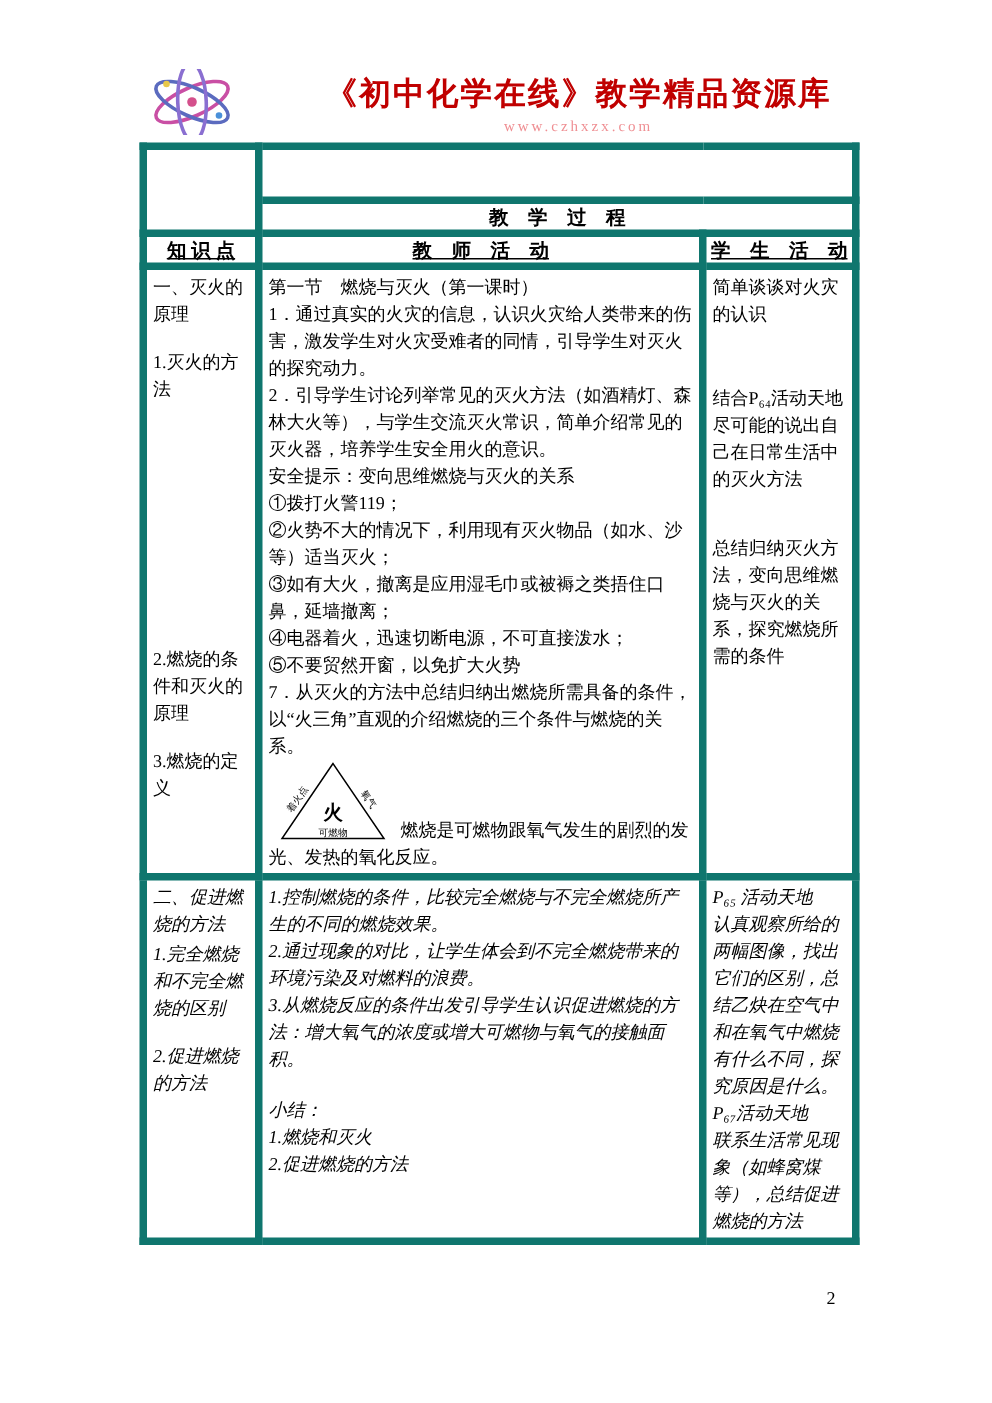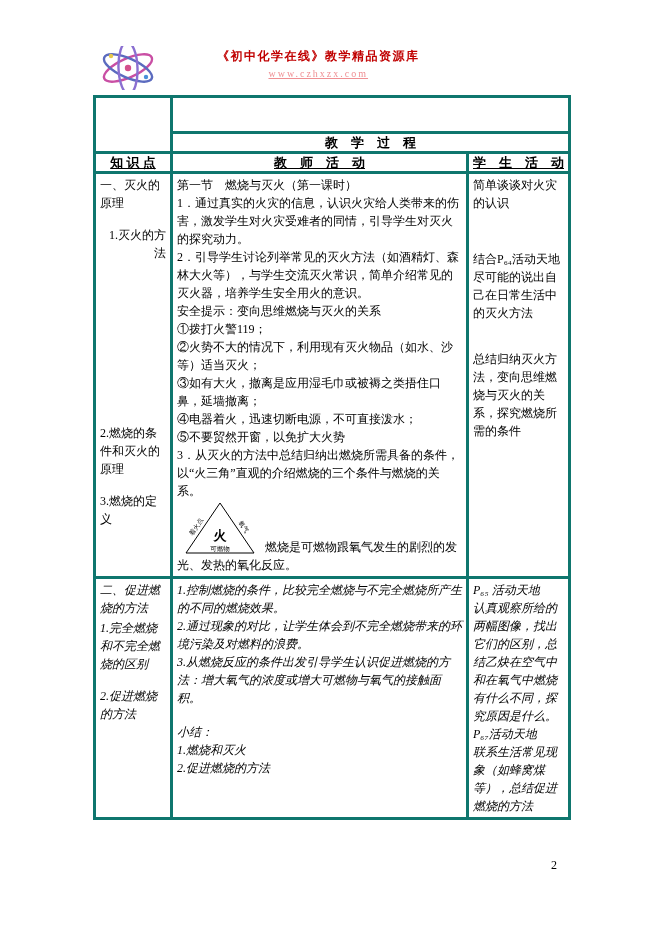--- a/index.html
+++ b/index.html
@@ -4,35 +4,35 @@
 <style>
   * { margin:0; padding:0; box-sizing:border-box; }
   html,body { background:#ffffff; }
   body { font-family:"Liberation Serif","DejaVu Serif",serif; color:#000; }
   .doc { position:relative; width:661px; height:935px; background:#fff; overflow:hidden; }
 
   
   .header { position:absolute; top:46px; left:99px; display:flex; align-items:flex-start; }
   .logo { width:58px; height:44px; flex:0 0 auto; }
   .header-text { margin-left:60px; margin-top:2px; text-align:center; }
-  .site-title { color:#c00000; font-weight:bold; font-size:12px; letter-spacing:1.5px; white-space:nowrap; }
-  .site-url { color:#ef8f93; font-size:10px; letter-spacing:2px; margin-top:3px;text-decoration:underline; }
+  .site-title { color:#c00000; font-weight:bold; font-size:21px; letter-spacing:1.5px; white-space:nowrap; }
+  .site-url { color:#ef8f93; font-size:10px; letter-spacing:2px; margin-top:3px; }
 
   
   .lesson-table { position:absolute; top:95px; left:93px; width:475px; border-collapse:collapse; table-layout:fixed; }
-  .lesson-table td { border:3px solid #0f766e; vertical-align:top; font-size:12px; line-height:18px; padding:2px 4px; word-break:break-all; }
+  .lesson-table td { border:5px solid #0f766e; vertical-align:top; font-size:12px; line-height:18px; padding:2px 4px; word-break:break-all; }
   td.c-head { text-align:center; font-weight:bold; font-size:13px; padding:0; line-height:17px; vertical-align:middle; }
   tr.r-empty td { padding:0; }
 
   .k-cell { padding:10px 4px 2px 5px; }
   .t-cell { padding:3px 5px 2px 6px;margin-top:46px; }
   .s-cell { padding:6px 4px 2px 5px; }
 
   .s1k1 { margin-bottom:14px; }
-  .s1k2 { margin-bottom:162px;text-align:right; }
+  .s1k2 { margin-bottom:162px; }
   .s1k3 { margin-bottom:14px; }
 
   .s1s1 { }
   .s1s2 { margin-top:38px; }
   .s1s4 { margin-top:28px; }
 
   .tri-row { display:flex; align-items:flex-end; }
   .tri-svg { width:74px; height:56px; flex:0 0 auto; margin-left:6px; }
   .tri-def { margin-left:8px; }
 
@@ -97,21 +97,21 @@
       <td class="t-cell">
         <div>第一节　燃烧与灭火（第一课时）</div>
         <div>1．通过真实的火灾的信息，认识火灾给人类带来的伤害，激发学生对火灾受难者的同情，引导学生对灭火的探究动力。</div>
         <div>2．引导学生讨论列举常见的灭火方法（如酒精灯、森林大火等），与学生交流灭火常识，简单介绍常见的灭火器，培养学生安全用火的意识。</div>
         <div>安全提示：变向思维燃烧与灭火的关系</div>
         <div>①拨打火警119；</div>
         <div>②火势不大的情况下，利用现有灭火物品（如水、沙等）适当灭火；</div>
         <div>③如有大火，撤离是应用湿毛巾或被褥之类捂住口鼻，延墙撤离；</div>
         <div>④电器着火，迅速切断电源，不可直接泼水；</div>
         <div>⑤不要贸然开窗，以免扩大火势</div>
-        <div>3．从灭火的方法中总结归纳出燃烧所需具备的条件，以“火三角”直观的介绍燃烧的三个条件与燃烧的关系。</div>
+        <div>7．从灭火的方法中总结归纳出燃烧所需具备的条件，以“火三角”直观的介绍燃烧的三个条件与燃烧的关系。</div>
         <div class="tri-row">
           <svg class="tri-svg" viewBox="0 0 74 56" xmlns="http://www.w3.org/2000/svg">
             <polygon points="37,3 3,53 71,53" fill="none" stroke="#000" stroke-width="1"></polygon>
             <text x="37" y="40" text-anchor="middle" font-size="13" font-weight="bold" fill="#000">火</text>
             <text x="15" y="28" text-anchor="middle" font-size="6.5" fill="#000" transform="rotate(-56 15 28)">着火点</text>
             <text x="59" y="28" text-anchor="middle" font-size="6.5" fill="#000" transform="rotate(56 59 28)">氧气</text>
             <text x="37" y="51" text-anchor="middle" font-size="6.5" fill="#000">可燃物</text>
           </svg>
           <div class="tri-def">燃烧是可燃物跟氧气发生的剧烈的发</div>
         </div>

